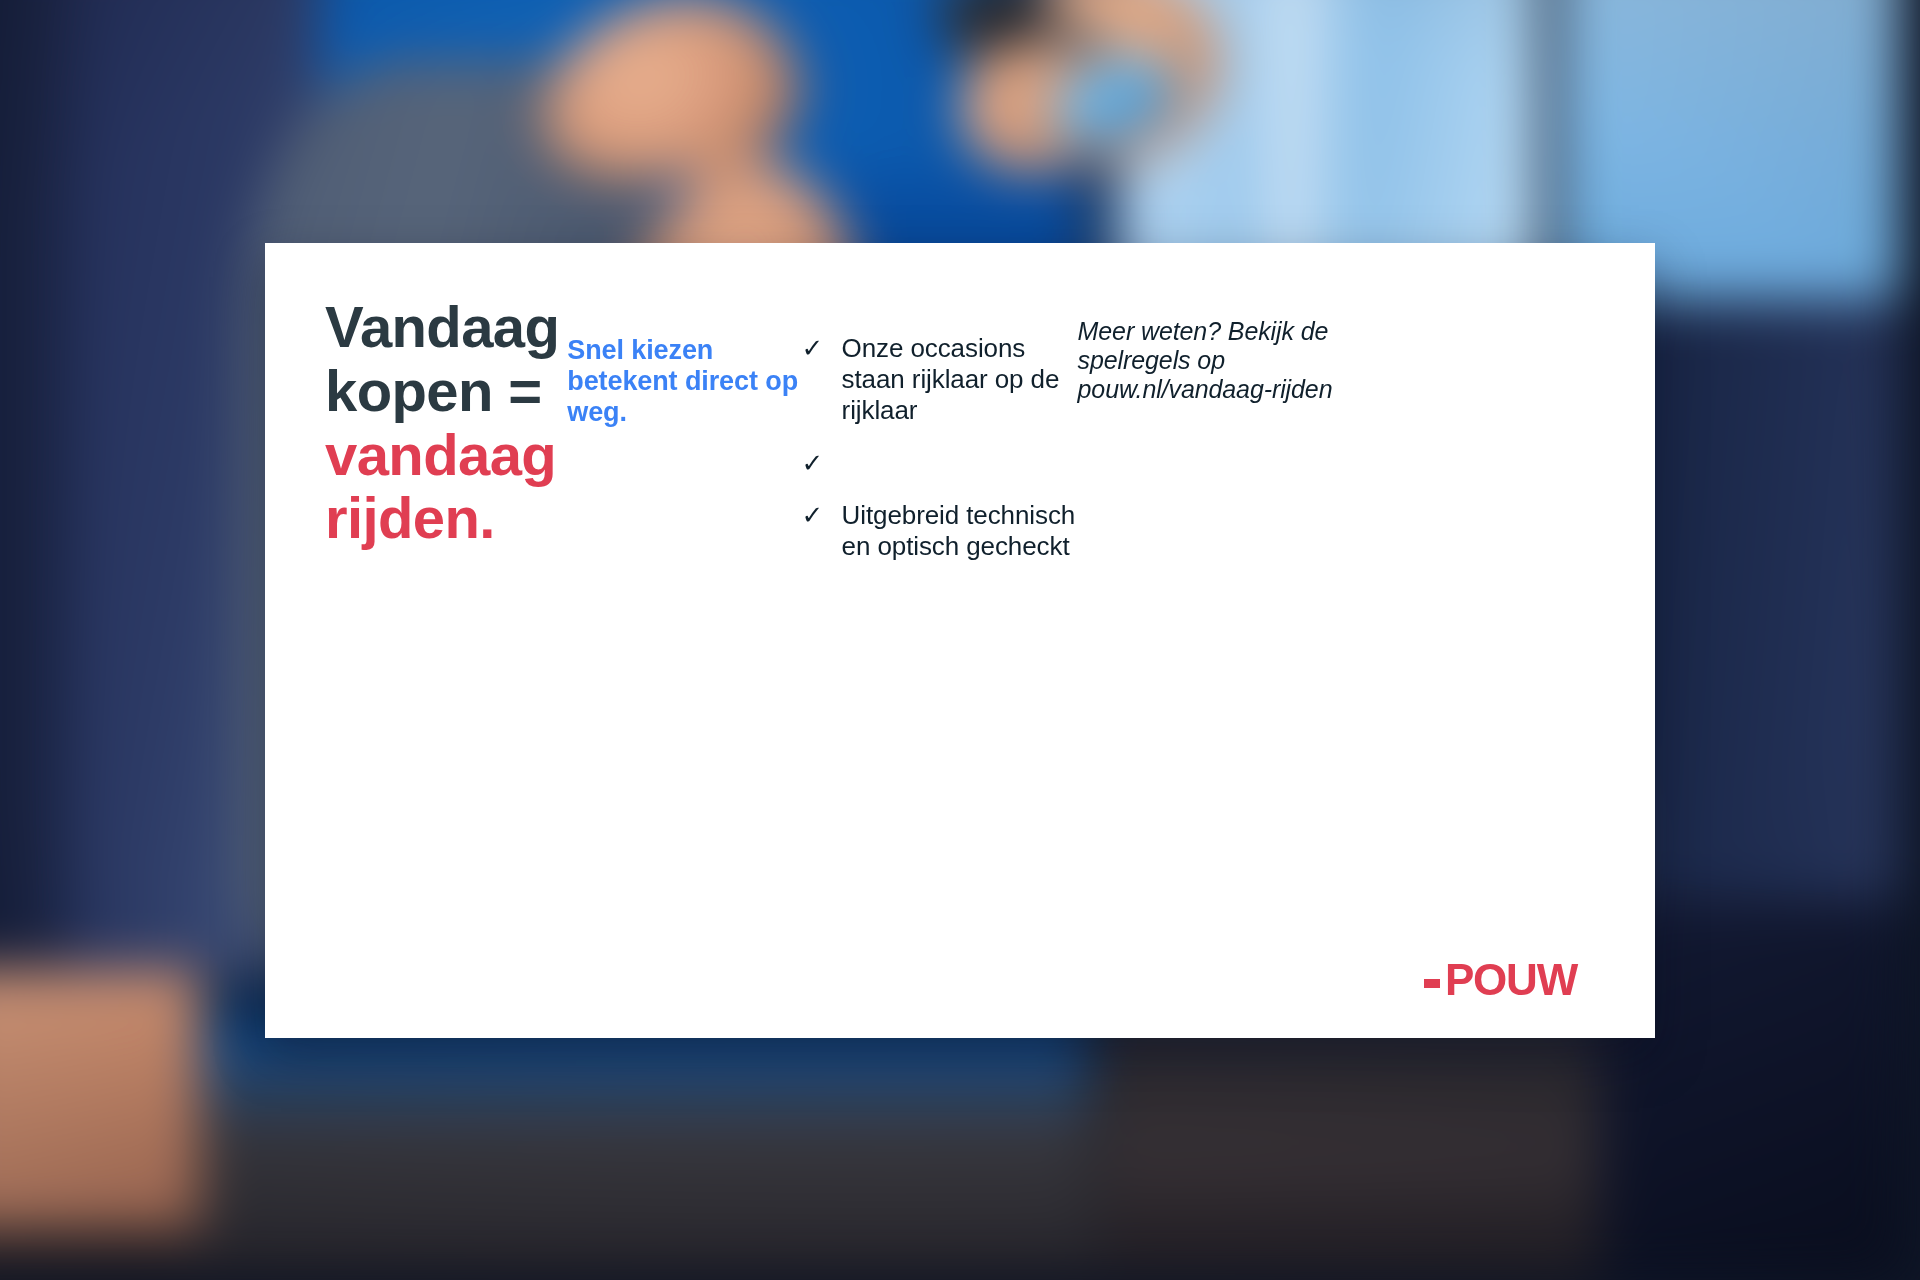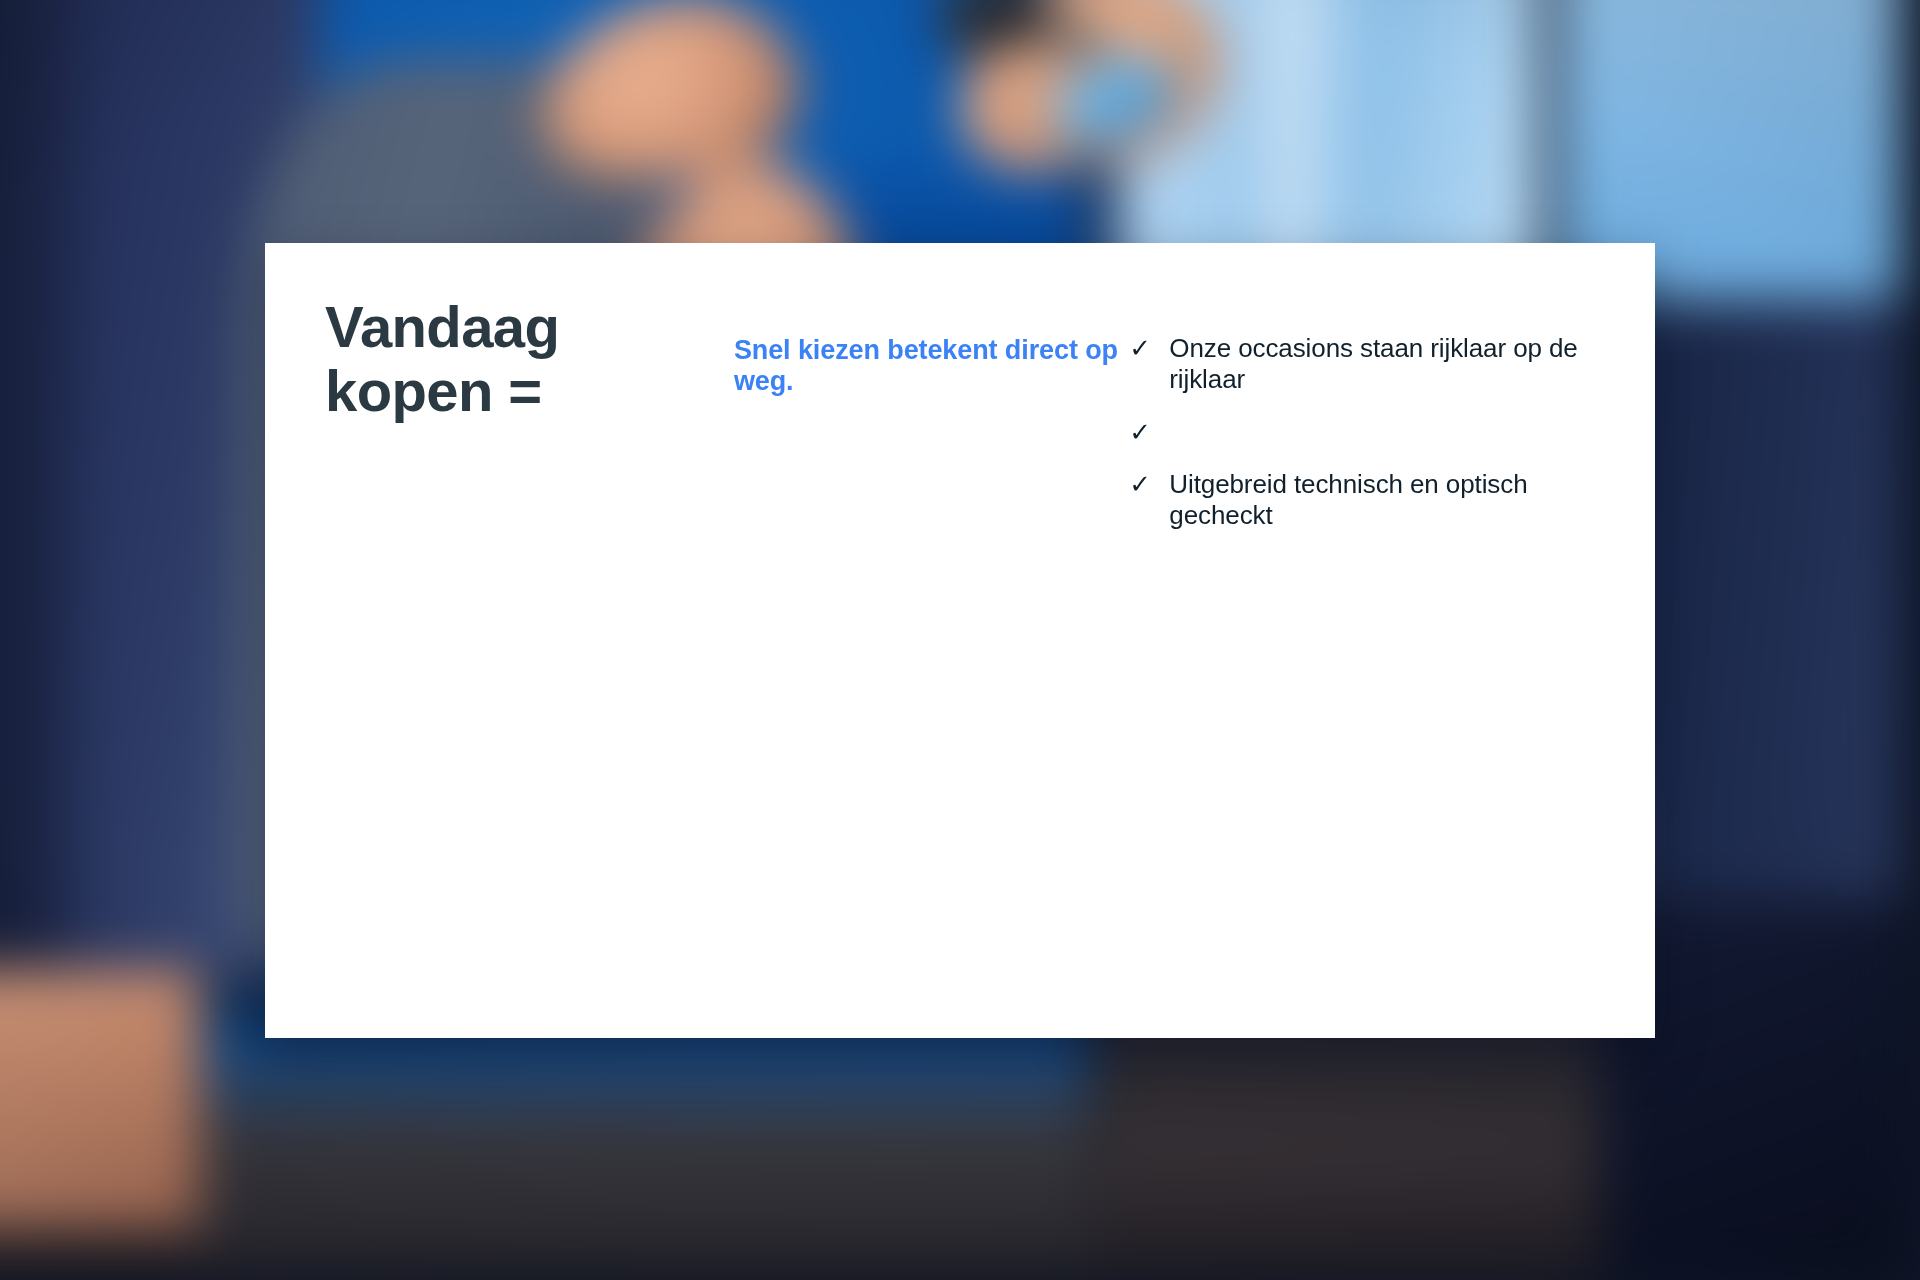--- a/index.html
+++ b/index.html
@@ -248,33 +248,41 @@
   <div class="bgl layer-car-seam"></div>
   <div class="bgl layer-left-leg-skin"></div>
   <div class="bgl layer-dark-right-bottom"></div>
   <div class="bgl layer-vignette"></div>
 </div>
 
 <div id="card">
 
   <div class="headline">
     <span class="l1">Vandaag kopen =</span>
+    <span class="l2">vandaag rijden.</span>
   </div>
 
   <div class="subhead">Snel kiezen betekent direct op weg.</div>
 
   <ul class="bullets">
     <li>
       <span class="check">✓</span>
       <span>Onze occasions staan rijklaar op de rijklaar</span>
     </li>
     <li>
       <span class="check">✓</span>
     </li>
     <li>
       <span class="check">✓</span>
       <span>Uitgebreid technisch en optisch gecheckt</span>
     </li>
   </ul>
 
-
+  <div class="footnote">Meer weten? Bekijk de spelregels op pouw.nl/vandaag-rijden</div>
+
+  <div id="logo-row">
+    <div id="logo">
+      <span class="dot"></span>
+      <span class="word">POUW</span>
+    </div>
+  </div>
 
 </div>
 
 </body></html>

